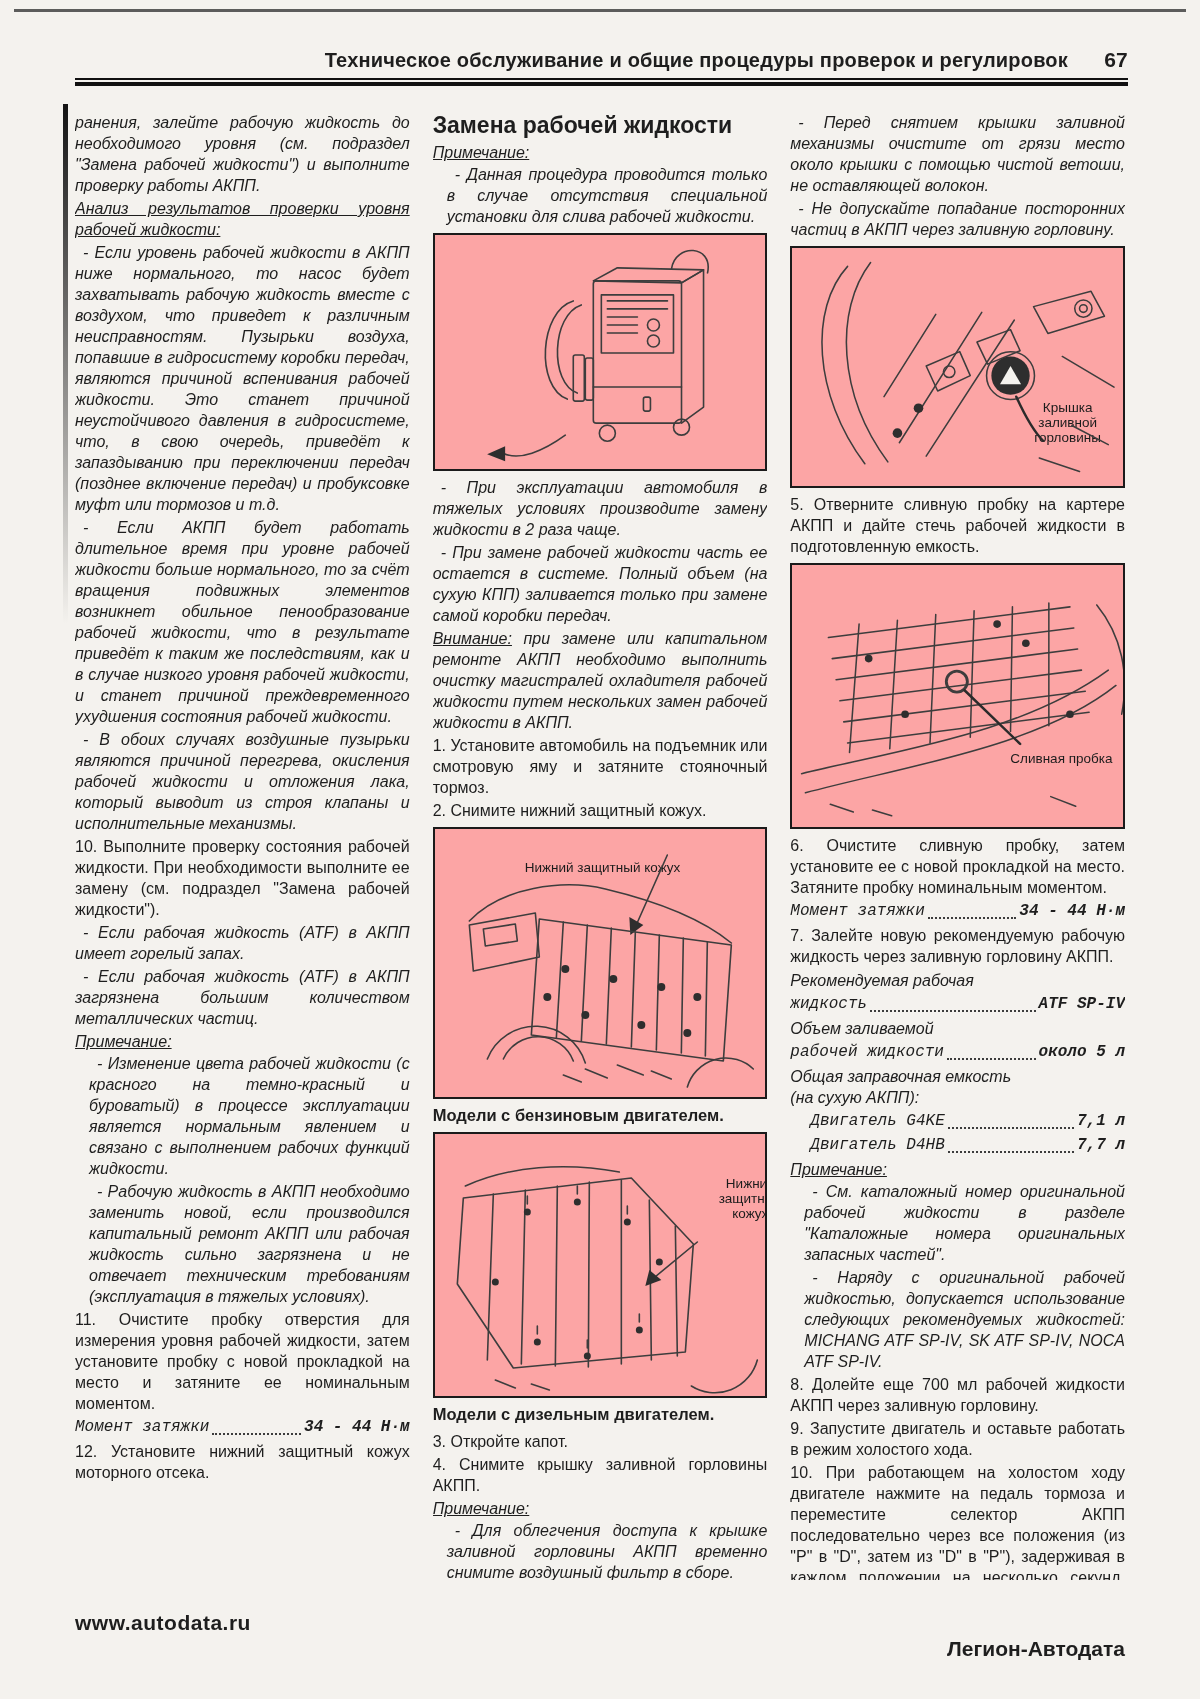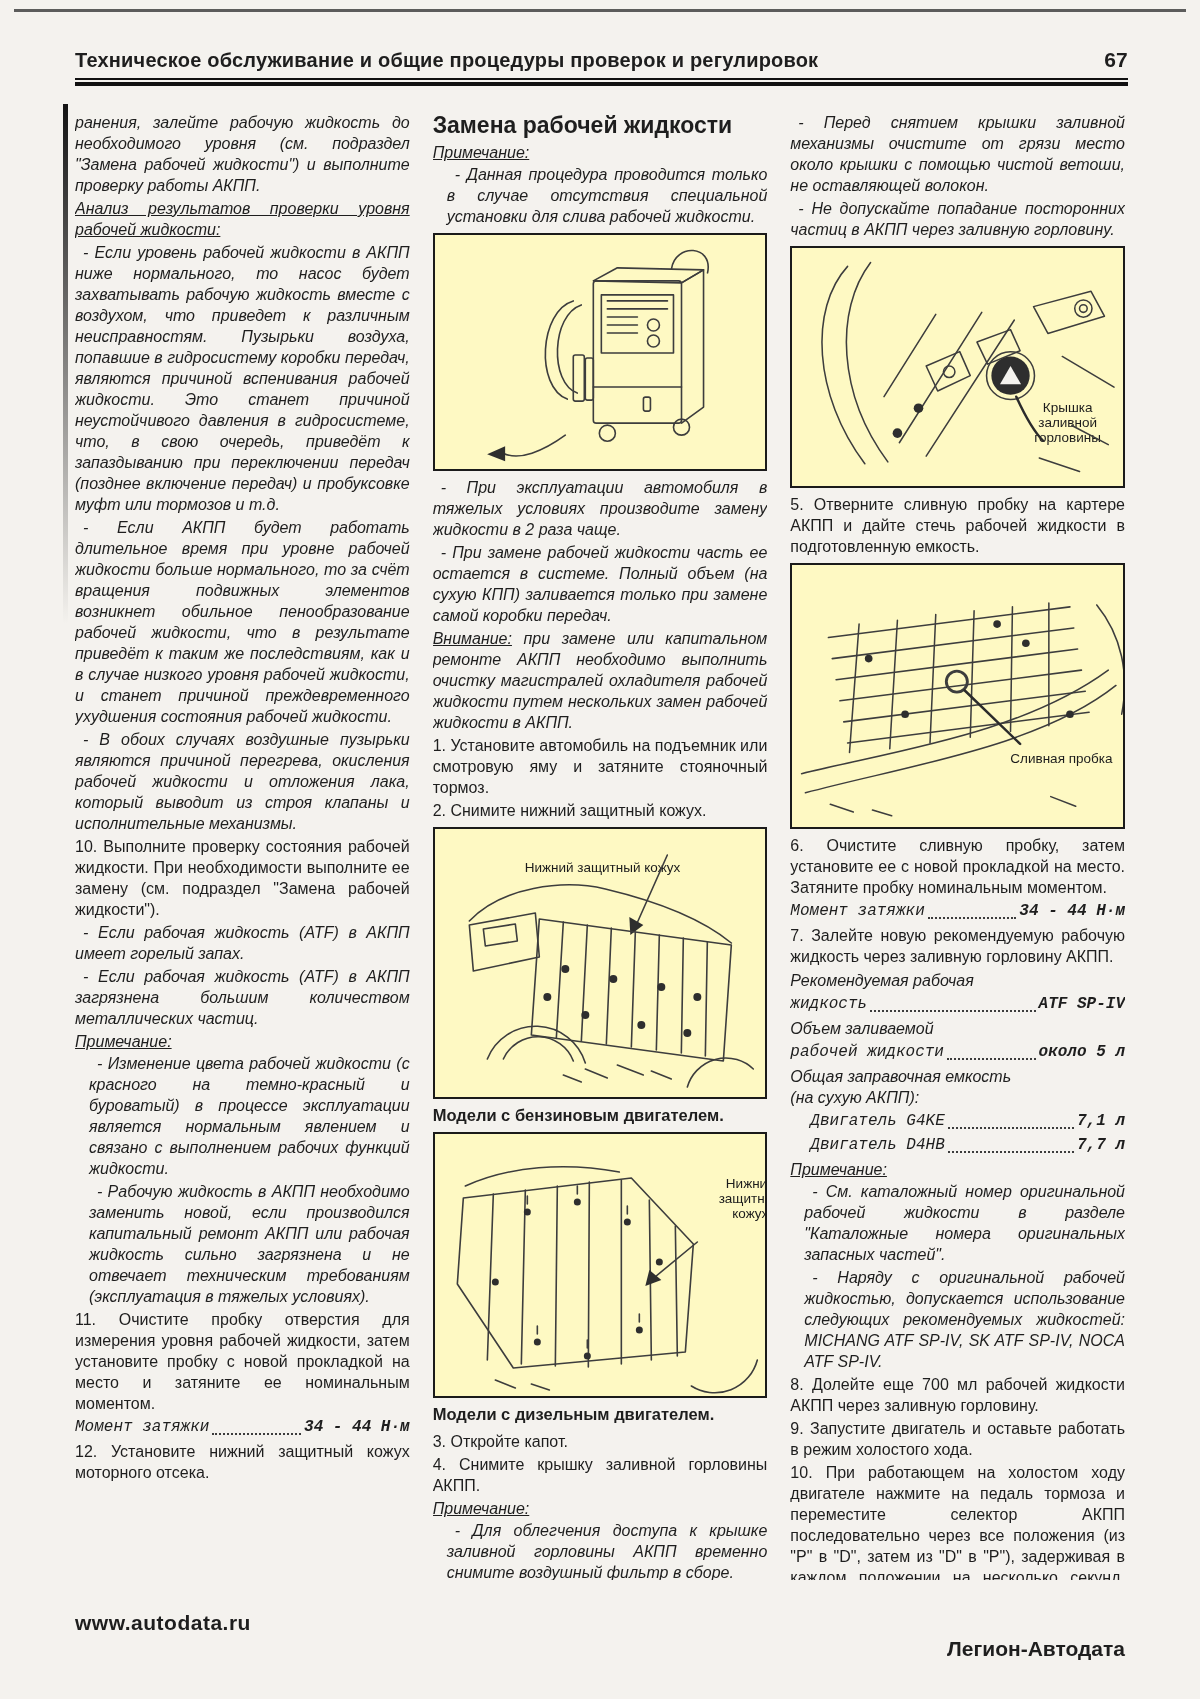--- a/index.html
+++ b/index.html
@@ -3,41 +3,41 @@
 <meta charset="utf-8">
 <style>
   html,body{margin:0;padding:0;background:#e8e6e2;}
   .page{position:relative;width:1200px;height:1699px;margin:0 auto;background:#f4f2ee;
         font-family:"Liberation Sans",sans-serif;color:#1e1e1e;overflow:hidden;}
   .scan-top{position:absolute;top:9px;left:14px;right:14px;height:3px;background:#2a2a2a;opacity:.75;}
   .scan-left{position:absolute;left:63px;top:104px;width:5px;height:520px;
              background:linear-gradient(#141414,rgba(0,0,0,0));}
   header{position:absolute;top:48px;left:75px;right:72px;}
   .header-row{display:flex;align-items:baseline;font-weight:bold;font-size:20px;letter-spacing:.2px;}
-  .header-title{flex:1;text-align:left;}
+  .header-title{flex:1;text-align:right;}
   .header-page{width:60px;text-align:right;font-size:21px;}
   .rule-thin{height:2px;background:#111;margin-top:6px;}
   .rule-thick{height:4px;background:#111;margin-top:2px;}
   .cols{position:absolute;top:112px;left:75px;width:1050px;height:1468px;display:grid;
         grid-template-columns:1fr 1fr 1fr;column-gap:23px;overflow:hidden;}
   .col{font-size:16px;line-height:21px;text-align:justify;overflow:hidden;}
   .col p{margin:0 0 2px 0;}
   .it{font-style:italic;}
   .u{text-decoration:underline;}
   .dash{ text-indent:8px;}
   .note-p{margin-left:14px !important;}
   .step{font-style:normal;}
   .sec-title{font-size:23px;font-weight:bold;margin:0 0 4px 0;text-align:left;line-height:26px;}
   .note-head{margin-bottom:1px !important;}
   .spec{display:flex;align-items:flex-end;margin:3px 0;font-family:Liberation Mono, monospace;}
   .spec .leader{flex:1;border-bottom:2px dotted #3c3c3c;margin:0 3px 3px 3px;min-width:12px;}
   .spec-val{font-weight:600;white-space:nowrap;}
   .spec-l1{margin:3px 0 0 0 !important;}
   .indent{margin-left:20px !important;}
-  .fig{position:relative;border:2px solid #1b1b1b;background:#fef9c3;margin:6px 0;overflow:hidden;}
+  .fig{position:relative;border:2px solid #1b1b1b;background:#fca5a5;margin:6px 0;overflow:hidden;}
   .fig svg{display:block;width:100%;height:100%;}
   .fig-label{position:absolute;font-size:13.5px;line-height:15px;font-style:normal;color:#1c1c1c;
              text-align:right;text-indent:0;}
   .fig-caption{font-weight:bold;font-size:16.5px;text-align:left;margin:2px 0 6px 0;text-indent:0;}
   footer{position:absolute;left:75px;right:75px;bottom:38px;height:60px;}
   .site{position:absolute;left:0;bottom:26px;font-weight:bold;font-size:21px;letter-spacing:.5px;}
   .brand{position:absolute;right:0;bottom:0;font-weight:bold;font-size:21px;}
   .ln{stroke:#3d3d3d;fill:none;stroke-width:1.6;stroke-linecap:round;stroke-linejoin:round;}
   .lnb{stroke:#2b2b2b;fill:none;stroke-width:2.6;stroke-linecap:round;}
   .dot{fill:#2e2e2e;stroke:none;}

